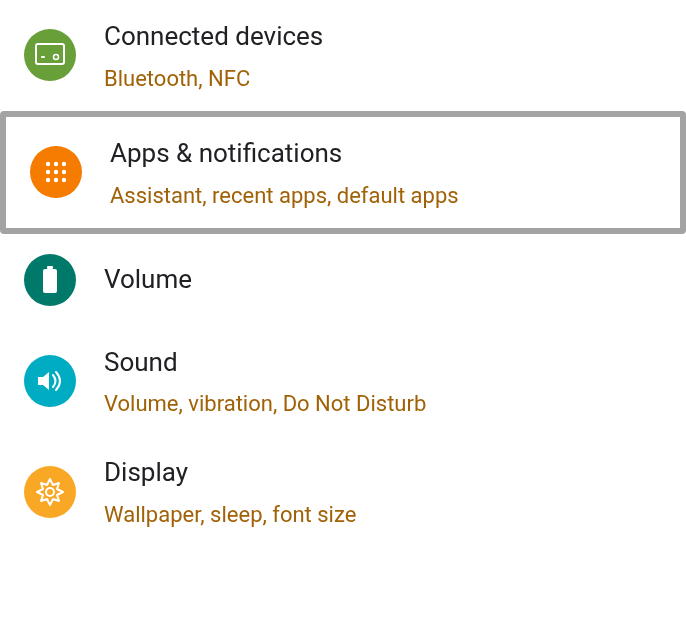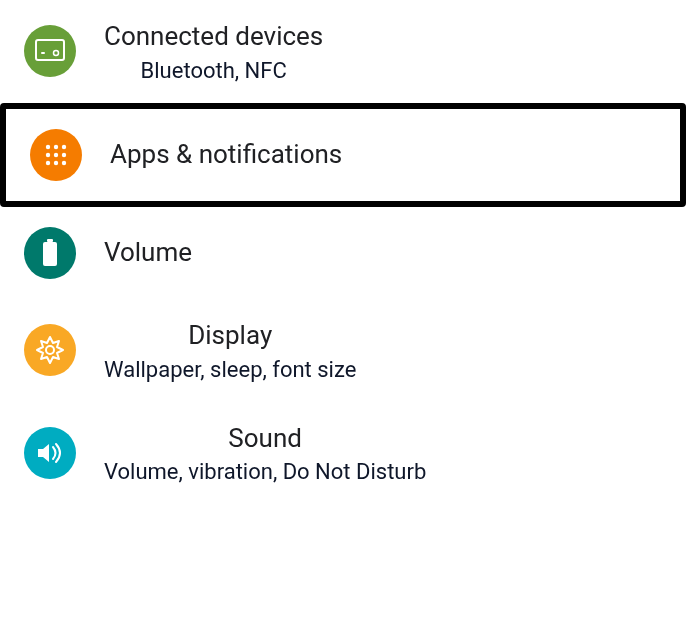--- a/index.html
+++ b/index.html
@@ -5,36 +5,36 @@
   * { box-sizing: border-box; margin: 0; padding: 0; }
   html, body { width: 686px; height: 618px; font-family: Roboto, "Helvetica Neue", Arial, sans-serif; background: #fff; }
   .settings-list { width: 100%; }
   .settings-item {
     display: flex;
     align-items: center;
     padding: 20px 24px;
     cursor: pointer;
   }
   .settings-item.highlighted {
-    border: 6px solid #000000;
+    border: 6px solid #a3a3a3;
     border-radius: 4px;
   }
   .icon-circle {
     width: 52px;
     height: 52px;
     border-radius: 50%;
     display: flex;
     align-items: center;
     justify-content: center;
     flex-shrink: 0;
     margin-right: 28px;
   }
-  .item-text { display: flex; flex-direction: column; text-align: center; }
+  .item-text { display: flex; flex-direction: column; }
   .item-title { font-size: 26px; color: #202124; font-weight: 400; line-height: 1.3; }
-  .item-subtitle { font-size: 22px; color: #0f172a; font-weight: 400; margin-top: 4px; }
+  .item-subtitle { font-size: 22px; color: #a16207; font-weight: 400; margin-top: 12px; }
   svg { display: block; }
 </style>
 </head>
 <body>
 
 <div class="settings-list">
 
   <div class="settings-item">
     <div class="icon-circle" style="background:#689f38">
       <svg width="30" height="24" viewBox="0 0 30 24">
@@ -58,55 +58,56 @@
         <circle cx="4" cy="12" r="2.2" fill="#fff"></circle>
         <circle cx="12" cy="12" r="2.2" fill="#fff"></circle>
         <circle cx="20" cy="12" r="2.2" fill="#fff"></circle>
         <circle cx="4" cy="20" r="2.2" fill="#fff"></circle>
         <circle cx="12" cy="20" r="2.2" fill="#fff"></circle>
         <circle cx="20" cy="20" r="2.2" fill="#fff"></circle>
       </svg>
     </div>
     <div class="item-text">
       <span class="item-title">Apps &amp; notifications</span>
+      <span class="item-subtitle">Assistant, recent apps, default apps</span>
     </div>
   </div>
 
   <div class="settings-item">
     <div class="icon-circle" style="background:#00796b">
       <svg width="16" height="28" viewBox="0 0 16 28">
         <rect x="5" y="0" width="6" height="3" rx="1" fill="#fff"></rect>
         <rect x="1" y="3" width="14" height="24" rx="2" fill="#fff"></rect>
       </svg>
     </div>
     <div class="item-text">
       <span class="item-title">Volume</span>
-    </div>
-  </div>
-
-  <div class="settings-item">
-    <div class="icon-circle" style="background:#f9a825">
-      <svg width="30" height="30" viewBox="0 0 30 30">
-        <path d="M15 2 L18 8 L24 6 L22 12 L28 15 L22 18 L24 24 L18 22 L15 28 L12 22 L6 24 L8 18 L2 15 L8 12 L6 6 L12 8 Z" fill="none" stroke="#fff" stroke-width="2" stroke-linejoin="round"></path>
-        <circle cx="15" cy="15" r="4" fill="none" stroke="#fff" stroke-width="2"></circle>
-      </svg>
-    </div>
-    <div class="item-text">
-      <span class="item-title">Display</span>
-      <span class="item-subtitle">Wallpaper, sleep, font size</span>
     </div>
   </div>
 
   <div class="settings-item">
     <div class="icon-circle" style="background:#00acc1">
       <svg width="28" height="24" viewBox="0 0 28 24">
         <path d="M2 8 L7 8 L13 3 L13 21 L7 16 L2 16 Z" fill="#fff"></path>
         <path d="M17 6 Q22 12 17 18" fill="none" stroke="#fff" stroke-width="2" stroke-linecap="round"></path>
         <path d="M20 3 Q28 12 20 21" fill="none" stroke="#fff" stroke-width="2" stroke-linecap="round"></path>
       </svg>
     </div>
     <div class="item-text">
       <span class="item-title">Sound</span>
       <span class="item-subtitle">Volume, vibration, Do Not Disturb</span>
     </div>
   </div>
 
+  <div class="settings-item">
+    <div class="icon-circle" style="background:#f9a825">
+      <svg width="30" height="30" viewBox="0 0 30 30">
+        <path d="M15 2 L18 8 L24 6 L22 12 L28 15 L22 18 L24 24 L18 22 L15 28 L12 22 L6 24 L8 18 L2 15 L8 12 L6 6 L12 8 Z" fill="none" stroke="#fff" stroke-width="2" stroke-linejoin="round"></path>
+        <circle cx="15" cy="15" r="4" fill="none" stroke="#fff" stroke-width="2"></circle>
+      </svg>
+    </div>
+    <div class="item-text">
+      <span class="item-title">Display</span>
+      <span class="item-subtitle">Wallpaper, sleep, font size</span>
+    </div>
+  </div>
+
 </div>
 
 </body></html>

